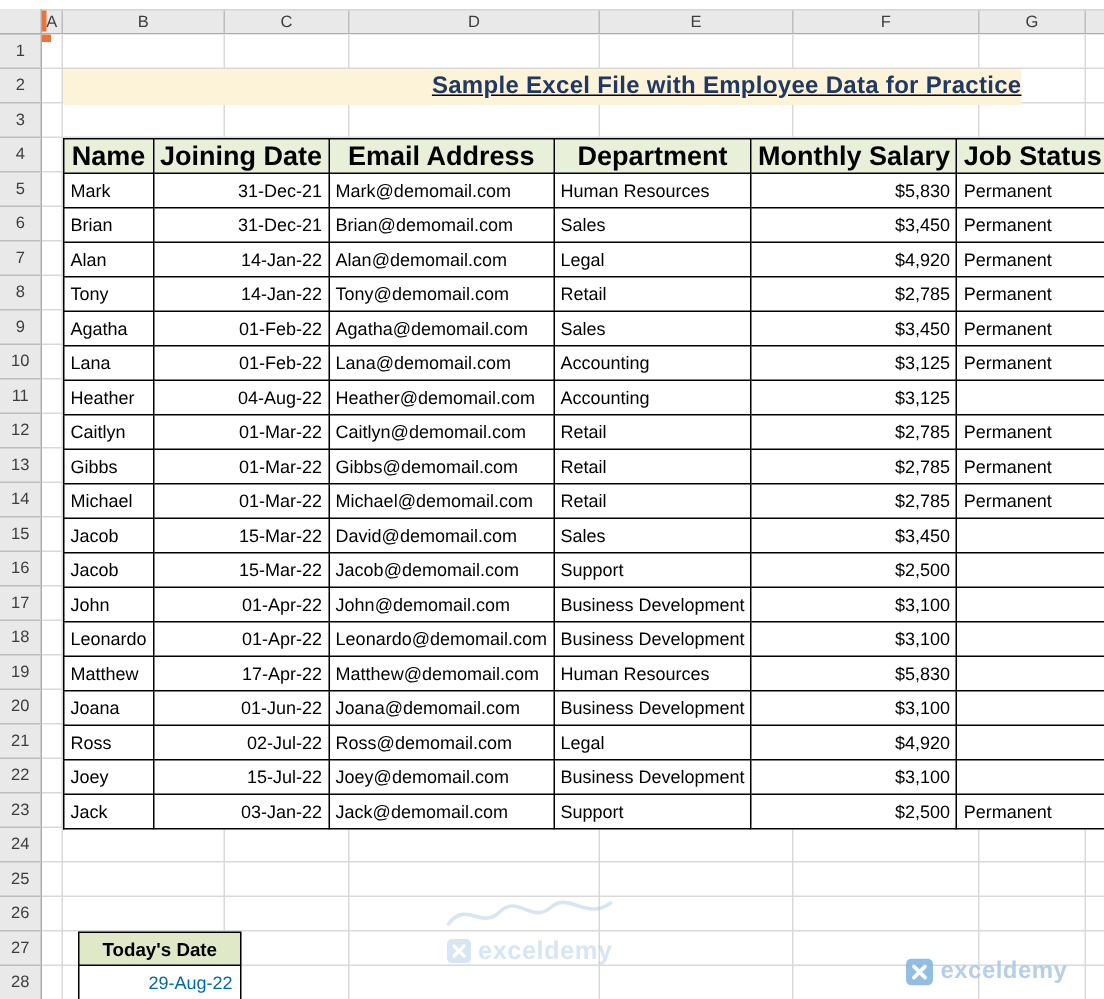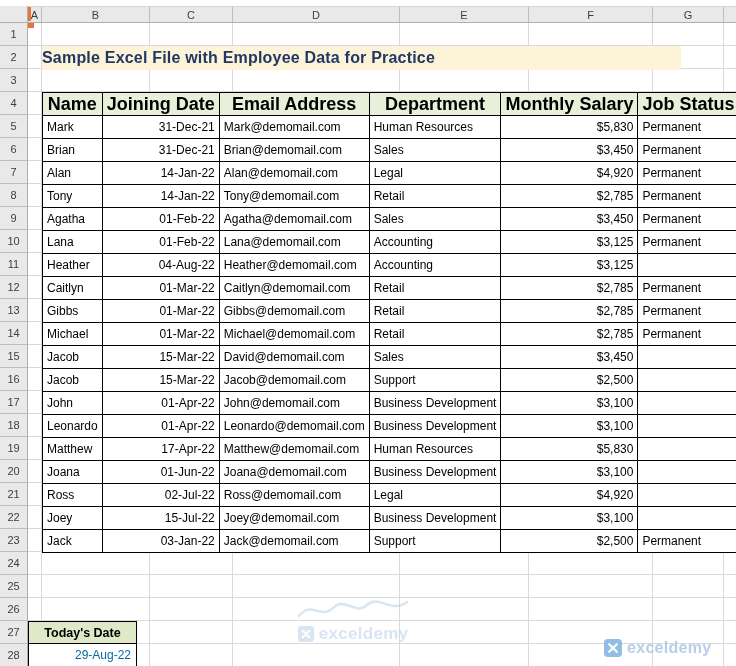--- a/index.html
+++ b/index.html
@@ -28,33 +28,33 @@
   #accent-corner{position:absolute;left:28px;top:23px;width:6px;height:5px;background:var(--accent-orange);z-index:6;}
 
   
   #sheet{position:absolute;left:28px;top:23px;width:708px;height:643px;background:#fff;overflow:hidden;}
   #gridlines{position:absolute;left:0;top:0;right:0;bottom:0;}
   .gl-v{position:absolute;top:0;width:1px;height:100%;background:var(--grid-line);}
   .gl-h{position:absolute;left:0;height:1px;width:100%;background:var(--grid-line);}
 
   
   #title-cell{position:absolute;left:14px;top:23px;width:639px;height:24px;background:var(--title-bg);
-    display:flex;align-items:center;justify-content:flex-start;z-index:2;}
+    display:flex;align-items:center;justify-content:flex-end;z-index:2;text-decoration:underline;}
   #title-cell span{font-weight:bold;font-size:16px;color:var(--title-text);letter-spacing:.2px;}
 
   
   #emp-table{position:absolute;left:14px;top:69px;border-collapse:collapse;table-layout:fixed;background:#fff;z-index:2;}
   #emp-table th,#emp-table td{border:1px solid #000;height:23px;padding:0 4px;box-sizing:border-box;
     font-size:12px;color:#000;overflow:hidden;white-space:nowrap;}
   #emp-table th{background:var(--table-header-bg);font-weight:bold;font-size:18px;text-align:center;}
   #emp-table td.al{text-align:left;}
   #emp-table td.ar{text-align:right;}
 
   
-  #today{position:absolute;left:0;top:598px;width:109px;z-index:2;}
+  #today{position:absolute;left:24px;top:598px;width:109px;z-index:2;}
   #today .lbl{height:23px;box-sizing:border-box;background:var(--today-label-bg);border:1px solid #000;
     font-weight:bold;font-size:12.5px;color:#000;display:flex;align-items:center;justify-content:center;}
   #today .val{height:23px;box-sizing:border-box;background:#fff;border:1px solid #000;border-top:none;
     font-size:12px;color:#0369a1;display:flex;align-items:center;justify-content:flex-end;padding-right:5px;}
 
   
   .wm-center{position:absolute;left:265px;top:573px;display:flex;flex-direction:column;align-items:center;
     opacity:.45;pointer-events:none;z-index:1;color:var(--watermark-blue);}
   .wm-script{display:block;margin-bottom:2px;}
   .wm-row{display:flex;align-items:center;gap:5px;}

